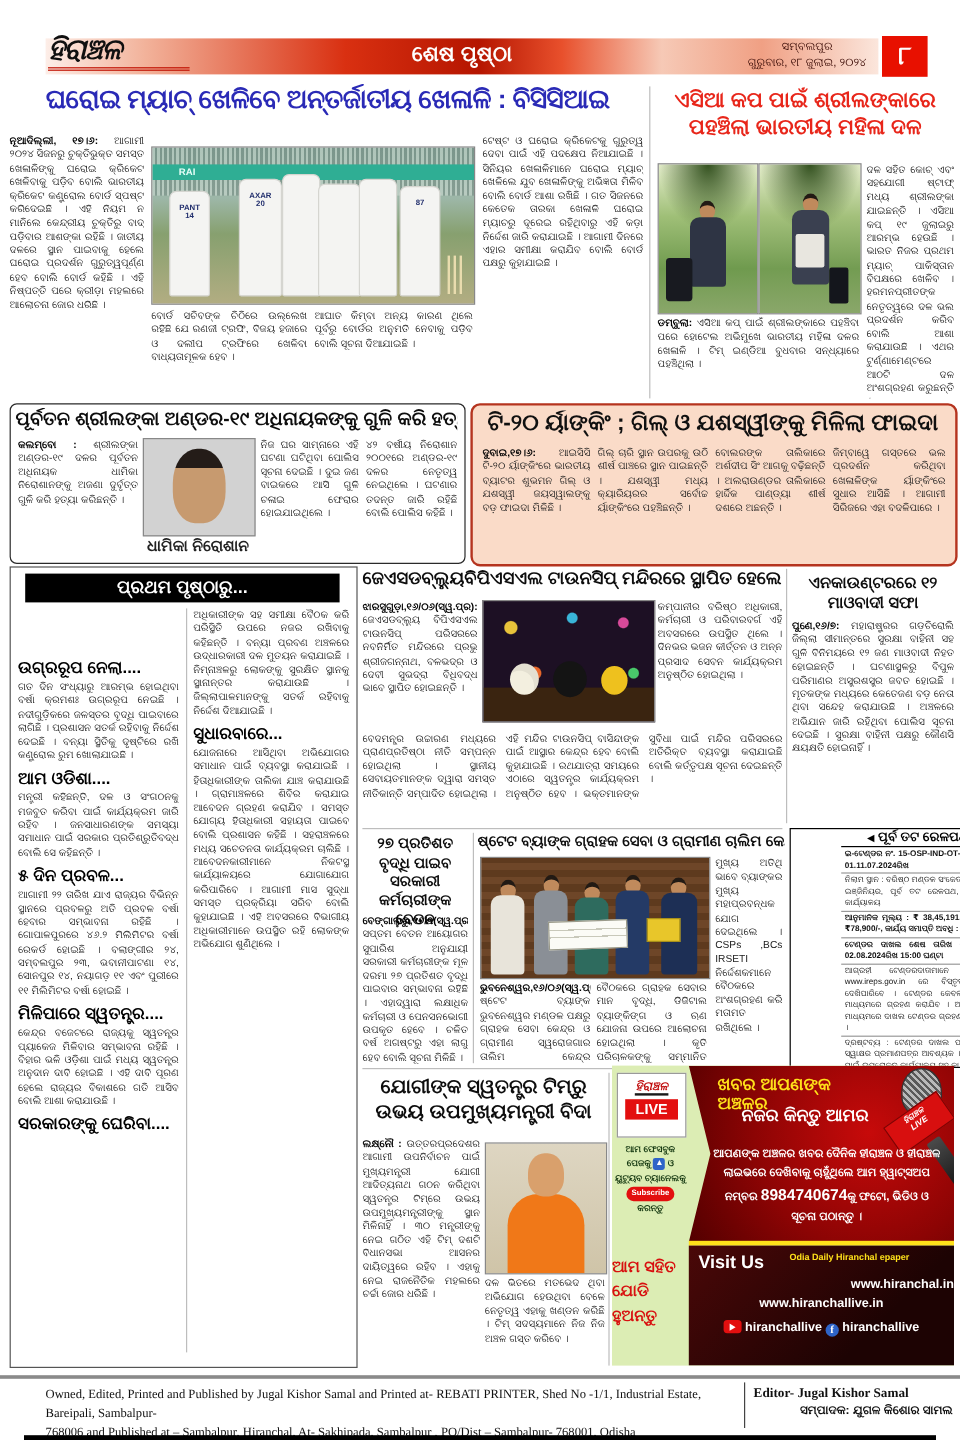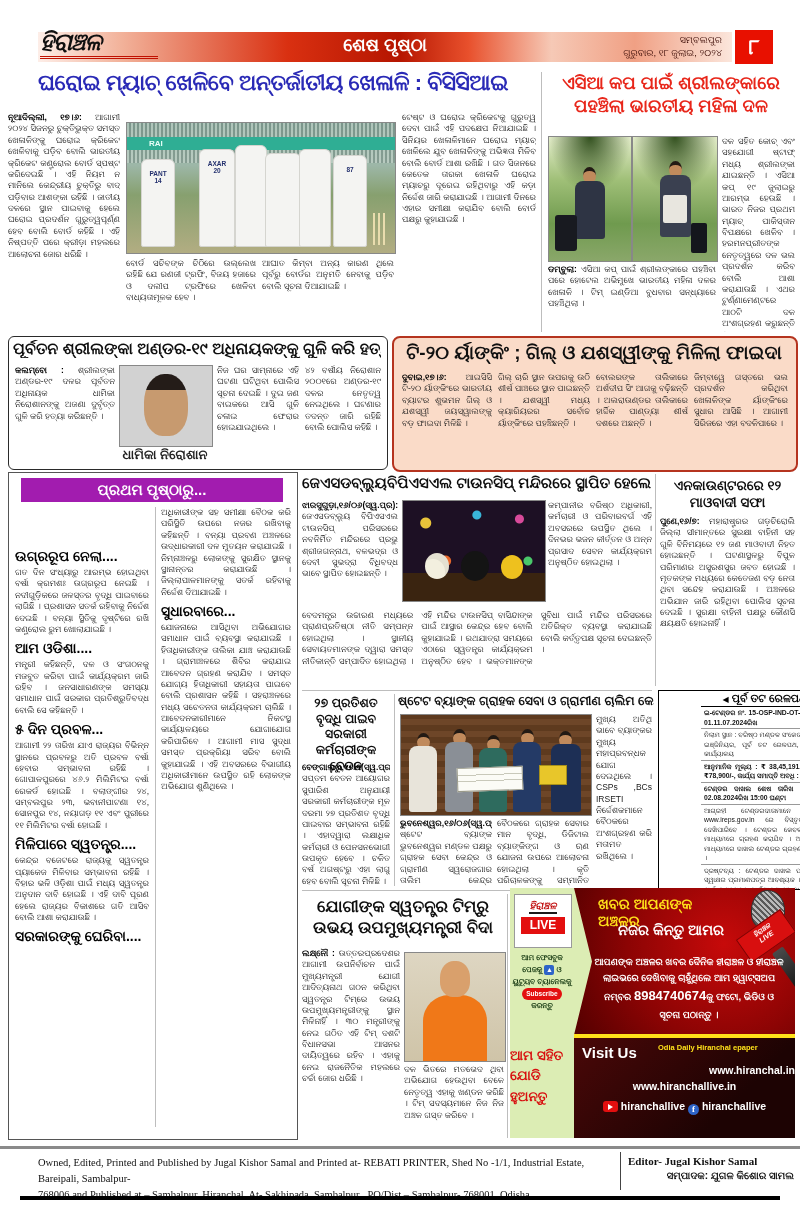--- a/index.html
+++ b/index.html
@@ -9,32 +9,32 @@
   .body-txt{font-size:8.5px;line-height:1.34;text-align:justify;color:#1b1b1b;overflow:hidden;}
   .dl{font-weight:bold;color:#000;}
   .subhead{font-weight:bold;font-size:13px;color:#000;margin:5px 0 2px;}
   .vline{position:absolute;width:1px;background:#bdbdbd;}
   .hline{position:absolute;height:1px;background:#bdbdbd;}
   .nowrap{white-space:nowrap;overflow:hidden;}
   
   .hdr-bar{left:38px;top:32px;width:694px;height:30px;
     background:linear-gradient(90deg,#fdeee8 0%,#f2b29a 12%,#d93011 36%,#b51500 52%,#e8502c 62%,#f6c9b6 74%,#f0a084 86%,#fbe6dc 100%);}
   .hdr-title{position:absolute;left:0;right:0;top:3px;text-align:center;color:#fff;font-size:18px;font-weight:bold;}
-  .hdr-date{position:absolute;right:10px;top:2px;text-align:right;color:#40100a;font-size:9.5px;line-height:1.35;}
+  .hdr-date{position:absolute;right:10px;top:2px;text-align:center;color:#40100a;font-size:9.5px;line-height:1.35;}
   .masthead{left:40px;top:28px;width:118px;font-size:24px;font-weight:900;font-style:italic;color:#101010;
     border-bottom:3px double #c01000;letter-spacing:-1px;}
   .pagenum{left:735px;top:30px;width:38px;height:34px;background:#e81000;color:#fff;font-size:21px;
     font-weight:bold;text-align:center;line-height:34px;}
   
   .lead-head{left:8px;top:70px;width:530px;text-align:center;color:#2a2ab6;font-size:22px;font-weight:800;letter-spacing:-.5px;}
   .asia-head{left:546px;top:72px;width:250px;text-align:center;color:#e8261a;font-size:18px;font-weight:800;line-height:1.25;}
   .box-murder{left:8px;top:336px;width:378px;height:132px;border:1.5px solid #2a2a2a;border-radius:6px;background:#fff;}
   .box-rank{left:392px;top:336px;width:402px;height:132px;border:2px solid #b5341f;border-radius:8px;background:#fadbc8;}
   .jumpbox{left:8px;top:472px;width:288px;height:666px;border:1px solid #555;background:#fff;}
-  .jumpbar{position:absolute;left:12px;top:5px;width:262px;height:24px;background:#a21caf;color:#fff;
+  .jumpbar{position:absolute;left:12px;top:5px;width:262px;height:24px;background:#000000;color:#fff;
     text-align:center;font-size:15px;font-weight:bold;line-height:24px;}
   .tenderbox{left:658px;top:690px;width:137px;height:198px;border:1px solid #000;background:#fff;overflow:hidden;padding-left:42px;}
   .tender-line{font-size:6.8px;line-height:1.4;text-align:justify;color:#111;padding:1px 3px;border-bottom:1px solid #999;}
   
   .photo{overflow:hidden;border:1px solid #888;}
   .plyr{position:absolute;bottom:6px;background:#f4f4f2;border:1px solid #d5d5d0;border-radius:6px 6px 2px 2px;}
   .plyr small{display:block;text-align:center;color:#23306e;font-size:6.5px;font-weight:bold;line-height:1.15;margin-top:10px;}
   .stump{position:absolute;bottom:8px;width:2px;height:32px;background:#e9dcae;}
   .tree{position:absolute;left:0;top:0;right:0;height:56px;background:radial-gradient(ellipse at 50% 0,#33511f 0%,rgba(51,81,31,0) 70%);}
   .person-h{position:absolute;width:13px;height:13px;border-radius:50%;background:#c08a5c;border-top:4px solid #221a14;}

